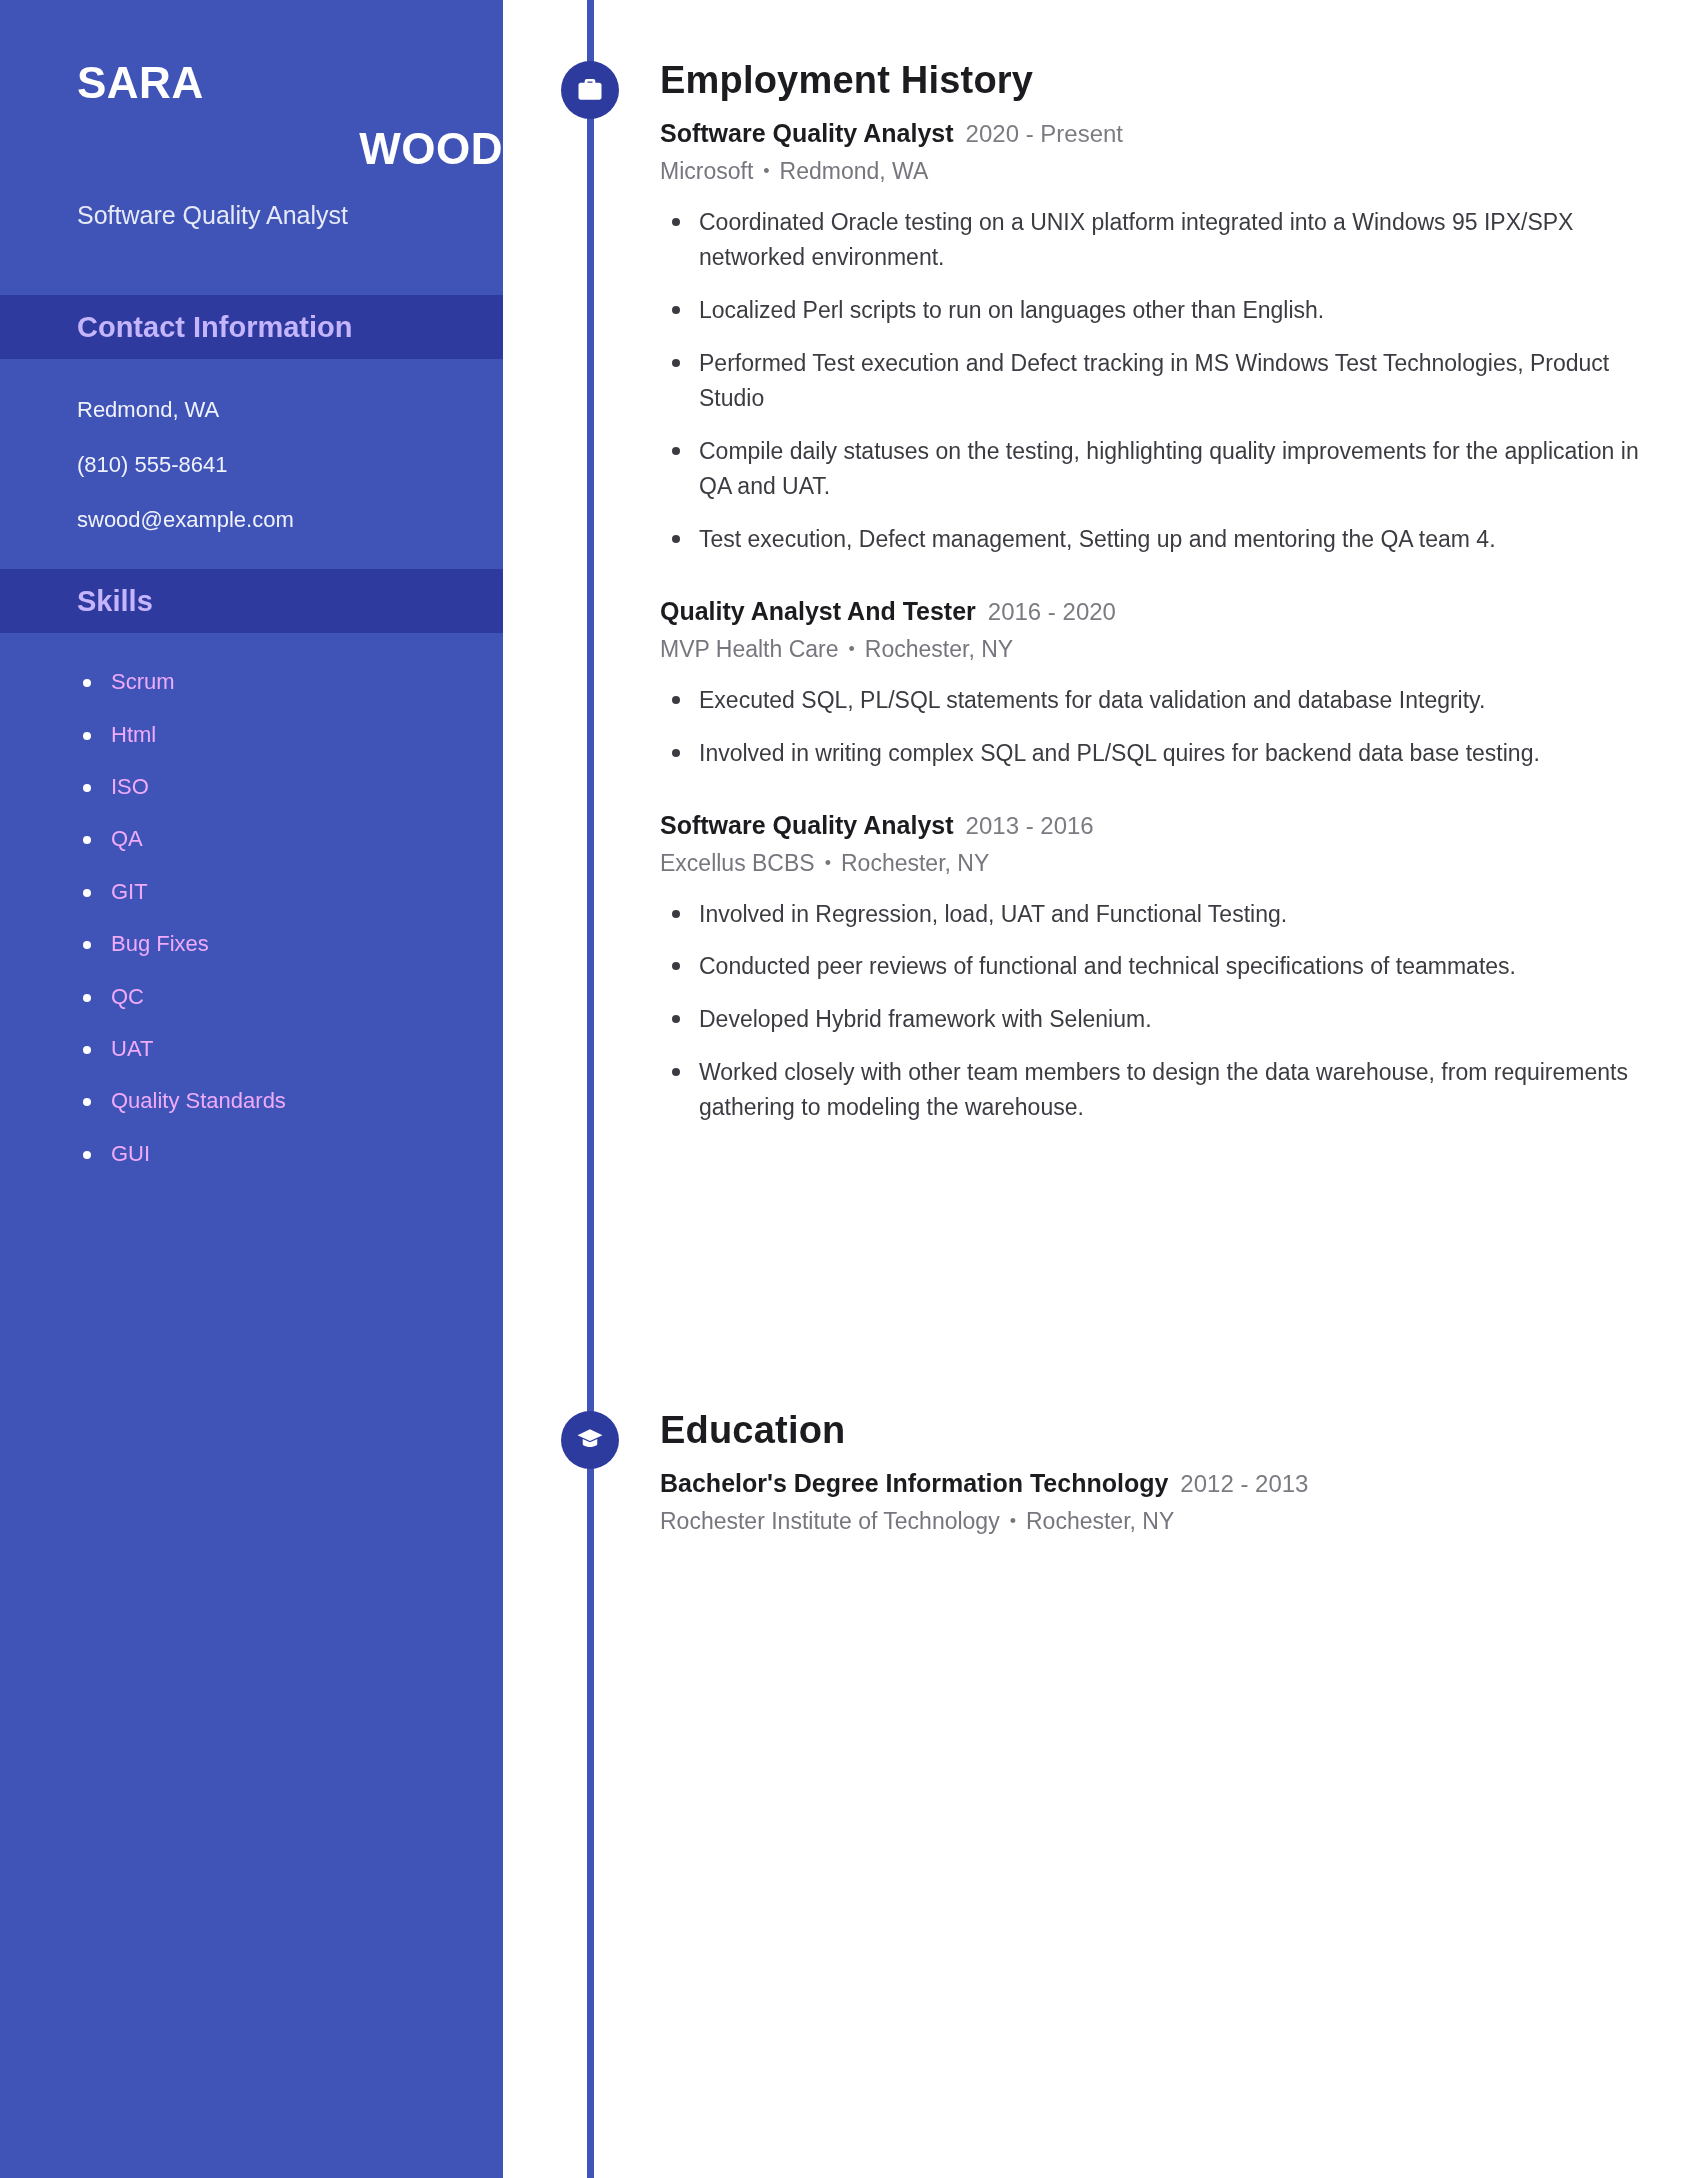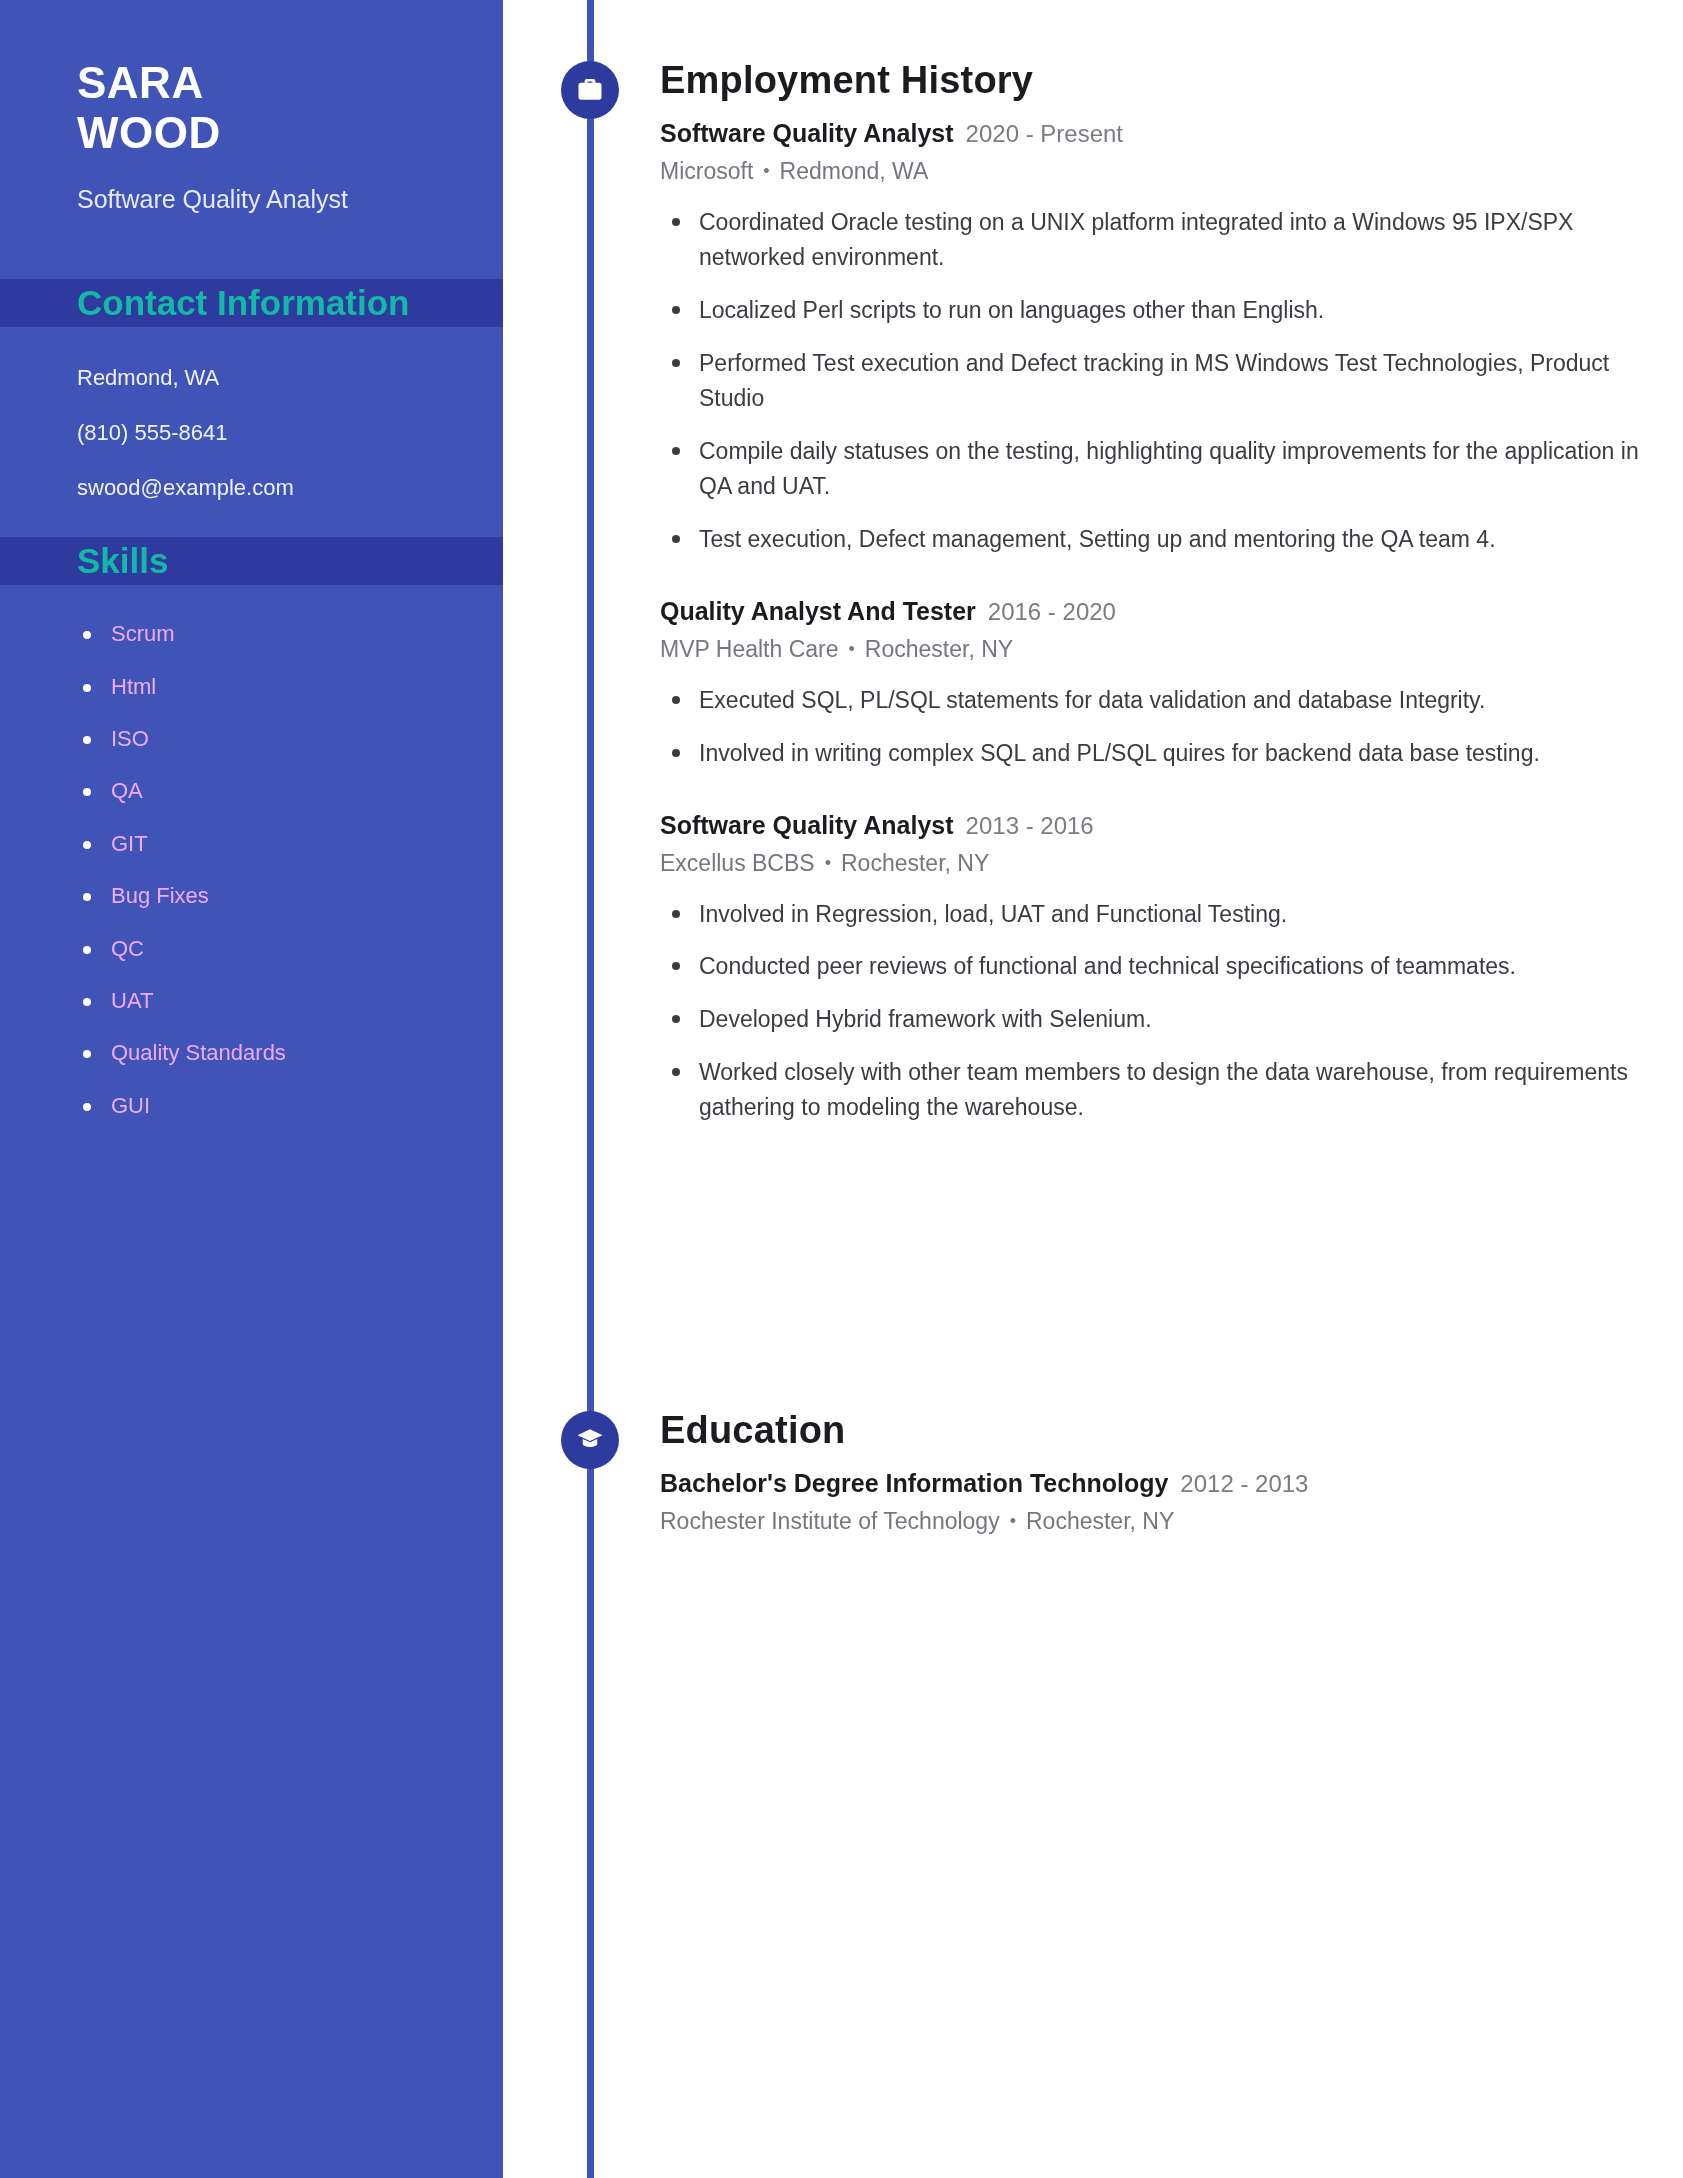--- a/index.html
+++ b/index.html
@@ -21,33 +21,33 @@
     width:503px; height:2178px;
     background:#4054b8;
     color:#ffffff;
   }
 
   .name-block { padding:61px 0 0 77px; }
   .name-line {
     font-size:44px; font-weight:700; line-height:1.0;
     letter-spacing:0.5px; color:#ffffff;
   }
-  .name-line.second { margin-top:6px; }
+  .name-line.second { margin-top:22px;text-align:right; }
   .headline {
     margin-top:26px;
     font-size:25px; font-weight:400; line-height:1.45;
     color:#e6e9f7; max-width:327px;
   }
 
   .sec-head {
     background:#2f3a9e;
-    height:48px;
+    height:64px;
     display:flex; align-items:center;
     padding-left:77px;
-    font-size:35px; font-weight:700; color:#14b8a6;
+    font-size:29px; font-weight:700; color:#c4b5fd;
   }
   .sec-head.contact { margin-top:62px; }
   .sec-head.skills  { margin-top:0; }
 
   .contact-body { padding:40px 0 38px 77px; }
   .contact-line {
     font-size:22px; line-height:1.0; color:#f0f2fb;
     margin-bottom:33px;
   }
   .contact-line:last-child { margin-bottom:0; }

